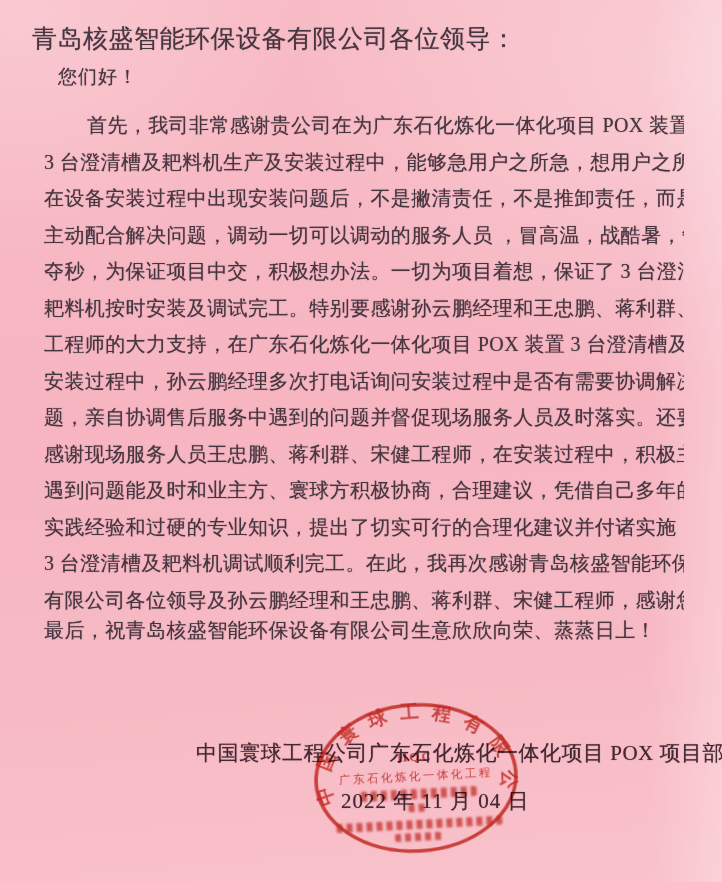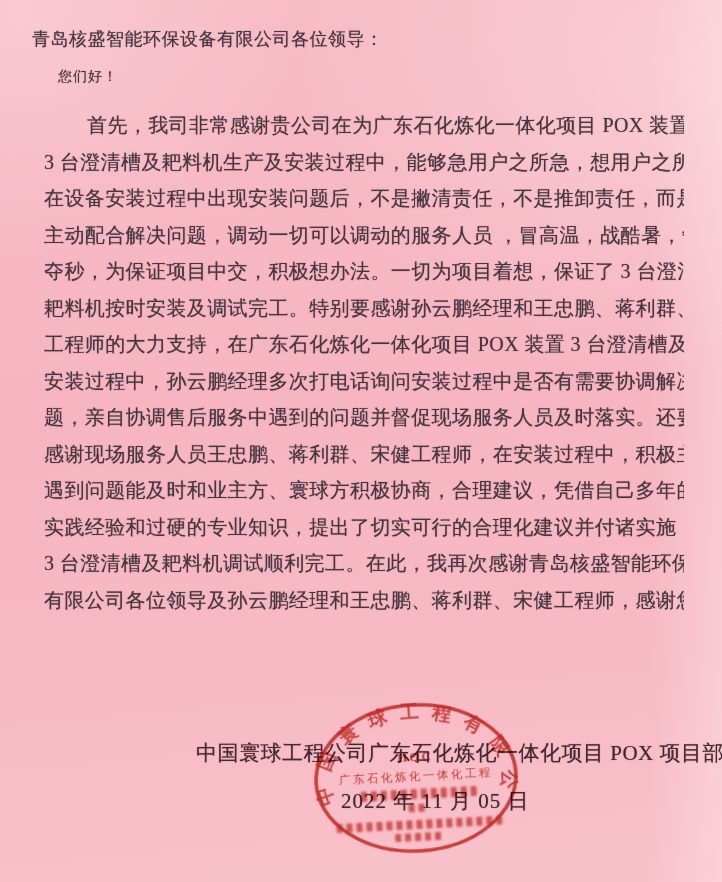--- a/index.html
+++ b/index.html
@@ -15,24 +15,24 @@
       linear-gradient(to right, rgba(255,255,255,0) 90%, rgba(255,236,240,.35) 100%),
       linear-gradient(175deg,#f8bcc6 0%, #f6b5c1 45%, #f7bac4 75%, #f9c2cb 100%);
     color:#463741;
   }
   
   .ink{ color:#453640; text-shadow:0 0 1.1px rgba(90,62,74,.65); }
 
   .letter{ position:absolute; left:0; top:0; width:722px; padding:20px 38px 0 44px; box-sizing:border-box; }
 
   .salutation{
-    font-size:18px; line-height:38px; margin-left:-12px; letter-spacing:.5px;font-family:Liberation Serif, serif;
+    font-size:25px; line-height:38px; margin-left:-12px; letter-spacing:.5px;font-family:Liberation Serif, serif;
   }
   .greeting{
-    font-size:14px; line-height:38px; text-indent:14px; letter-spacing:1px;
+    font-size:19px; line-height:38px; text-indent:14px; letter-spacing:1px;
   }
   .para{ margin-top:11px; }
   .line{
     font-size:20px; line-height:36.5px; letter-spacing:.4px;
     text-align:justify; text-align-last:justify; text-justify:inter-character;
     overflow:hidden; white-space:nowrap;
   }
   .line.first{ text-indent:43px; }
   .line.loose{ text-align-last:left; }
   .wish{ margin-top:-6px; }
@@ -96,34 +96,35 @@
       <div class="line">工程师的大力支持，在广东石化炼化一体化项目 POX 装置 3 台澄清槽及耙料机</div>
       <div class="line">安装过程中，孙云鹏经理多次打电话询问安装过程中是否有需要协调解决的问</div>
       <div class="line">题，亲自协调售后服务中遇到的问题并督促现场服务人员及时落实。还要特别</div>
       <div class="line">感谢现场服务人员王忠鹏、蒋利群、宋健工程师，在安装过程中，积极主动，</div>
       <div class="line">遇到问题能及时和业主方、寰球方积极协商，合理建议，凭借自己多年的安装</div>
       <div class="line">实践经验和过硬的专业知识，提出了切实可行的合理化建议并付诸实施，最终</div>
       <div class="line">3 台澄清槽及耙料机调试顺利完工。在此，我再次感谢青岛核盛智能环保设备</div>
       <div class="line">有限公司各位领导及孙云鹏经理和王忠鹏、蒋利群、宋健工程师，感谢您们的</div>
     </div>
 
+    <div class="line loose wish">最后，祝青岛核盛智能环保设备有限公司生意欣欣向荣、蒸蒸日上！</div>
   </div>
 
   <div class="seal">
     <svg width="208" height="154" viewBox="0 0 208 154">
       <ellipse cx="104" cy="77" rx="100" ry="73" fill="none" stroke="rgba(197,49,37,0.82)" stroke-width="3.6"></ellipse>
       <path id="sealArc" d="M 22.2 97.5 A 87 60 0 1 1 185.8 97.5" fill="none"></path>
       <text font-size="19" fill="rgba(199,55,44,0.82)" font-weight="bold" font-family="Liberation Serif, DejaVu Serif, serif">
         <textPath href="#sealArc" startOffset="0" textLength="300" lengthAdjust="spacing">中国寰球工程有限公司</textPath>
       </text>
     </svg>
     <div class="seal-monogram">HQC</div>
     <div class="seal-project">广东石化炼化一体化工程</div>
     <div class="seal-bar hidden-line"></div>
     <div class="seal-bar mark"></div>
     <div class="seal-bar tiny-a"></div>
     <div class="seal-bar tiny-b"></div>
   </div>
 
   <div class="signature ink">中国寰球工程公司广东石化炼化一体化项目 POX 项目部</div>
-  <div class="dateline ink">2022 年 11 月 05 日</div>
+  <div class="dateline ink">2022 年 11 月 04 日</div>
 
 </div>
 
 </body></html>

